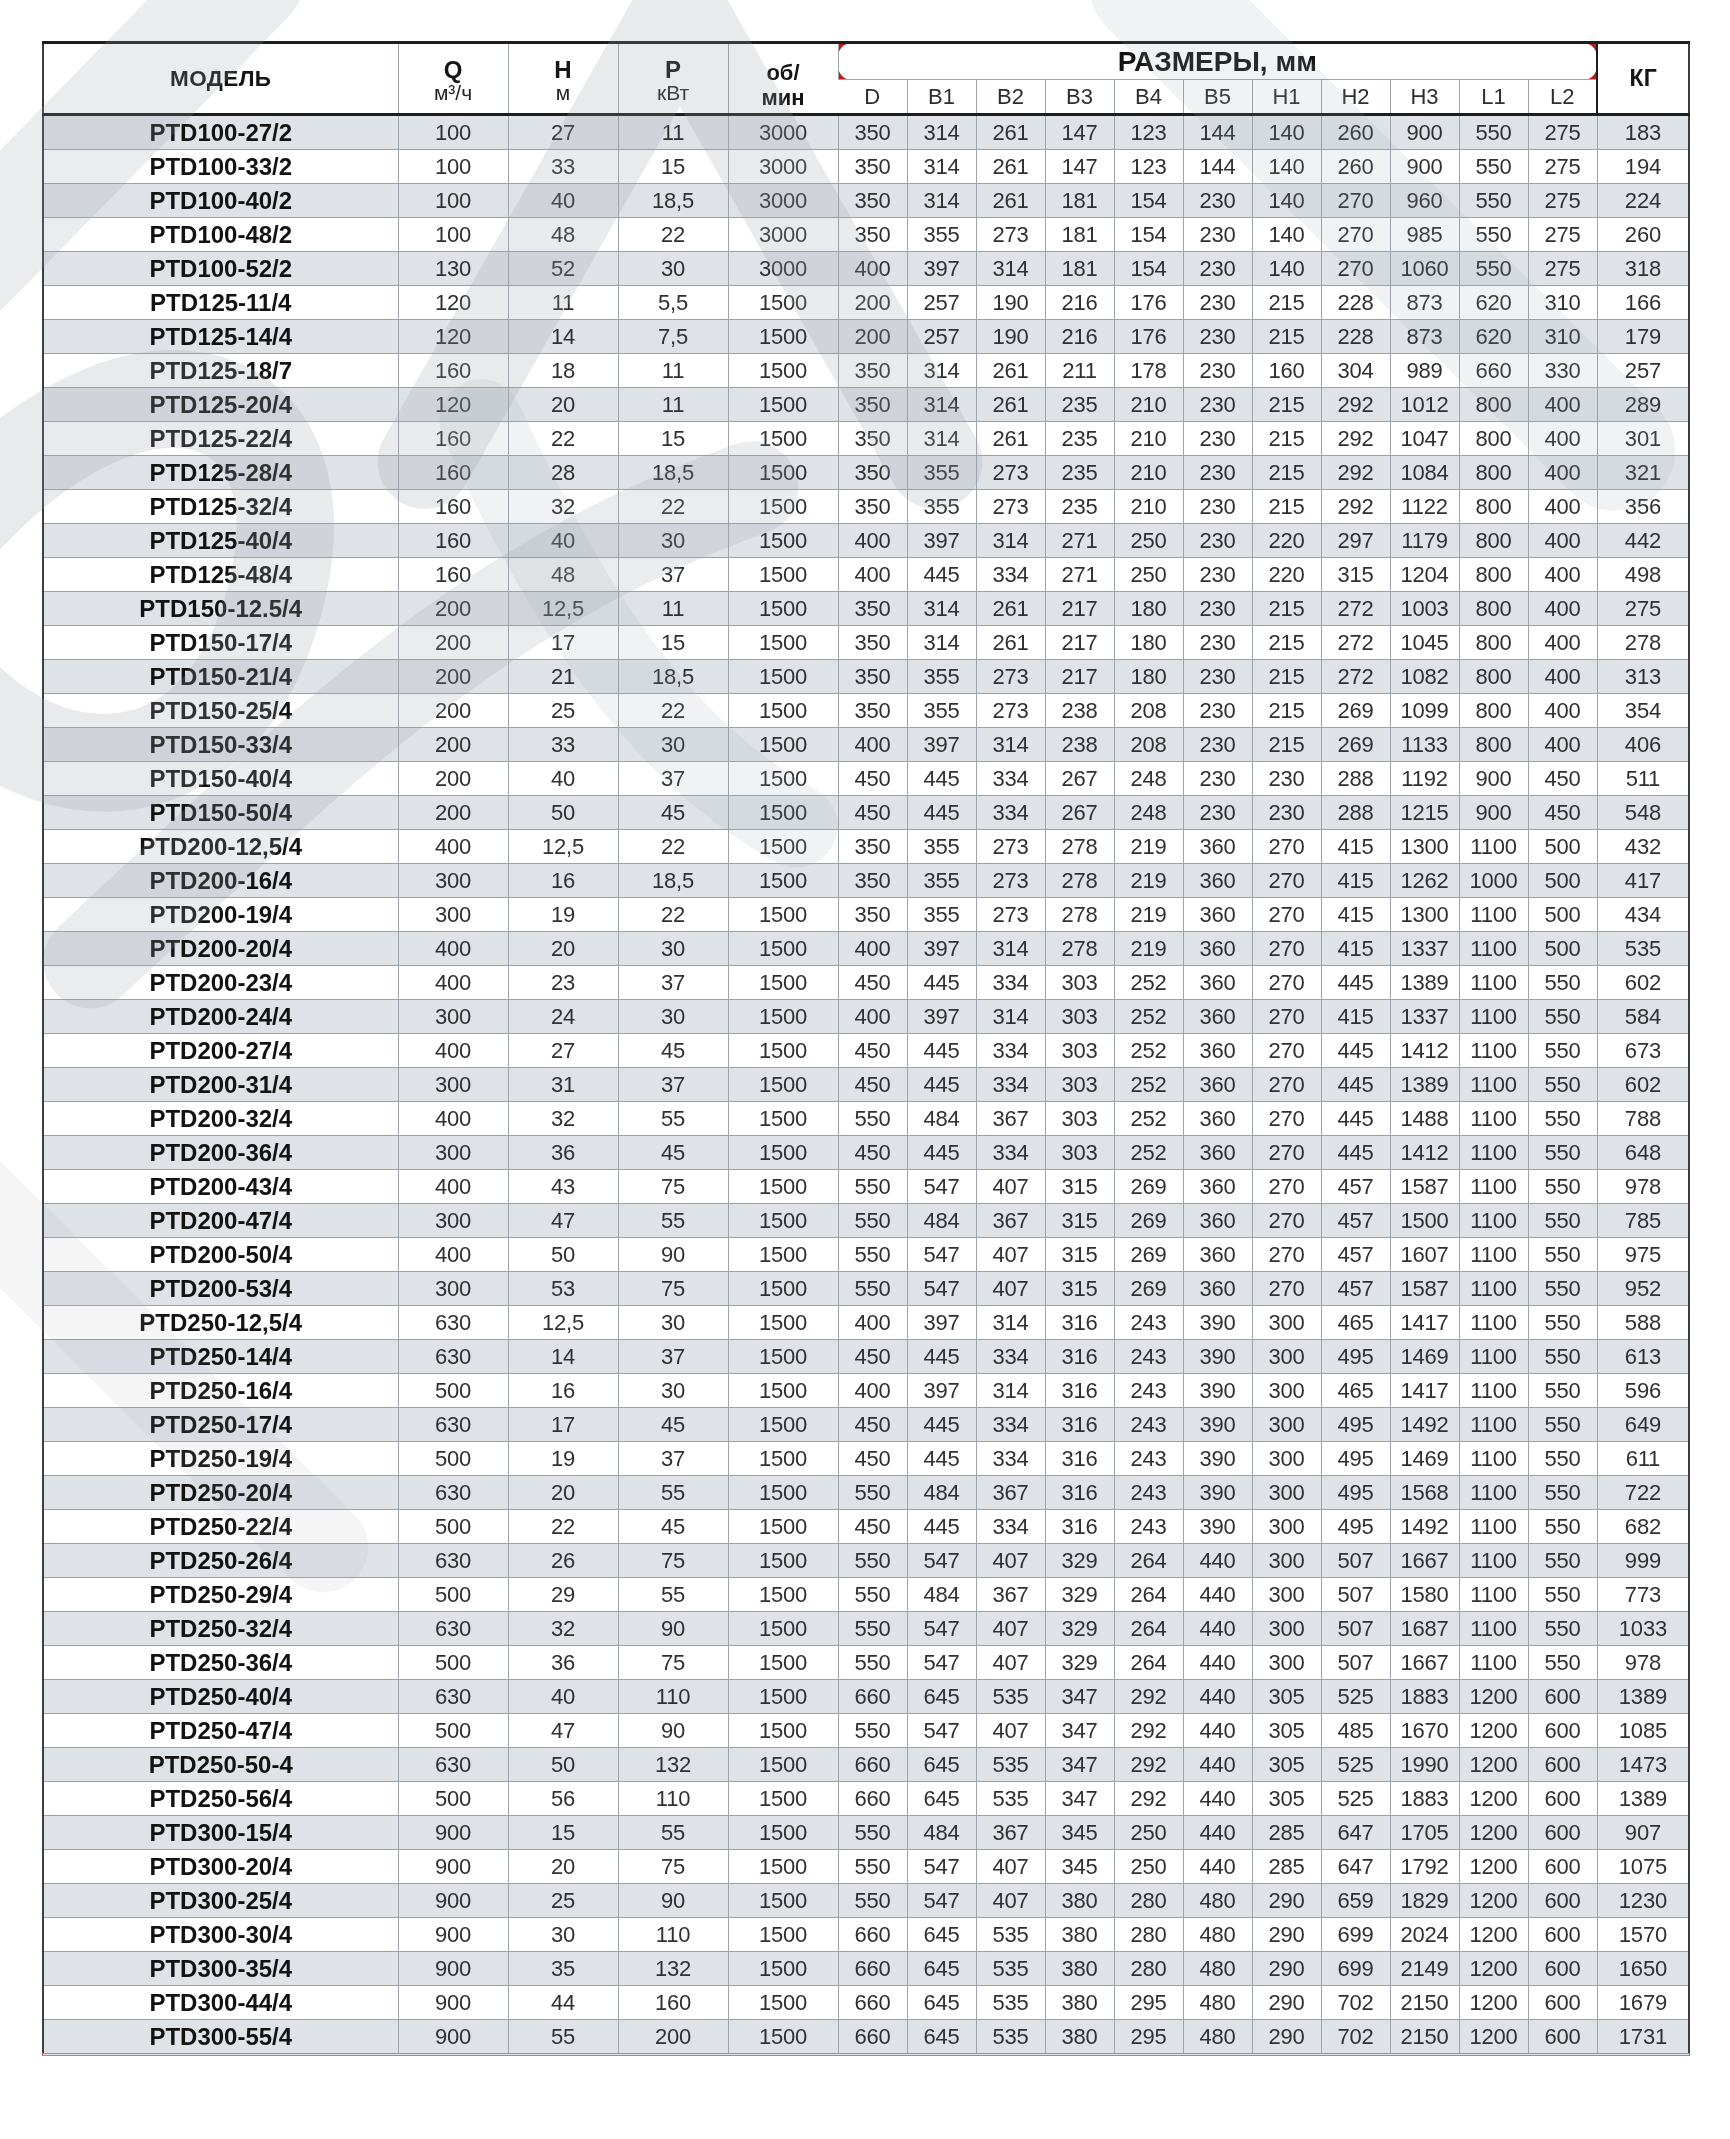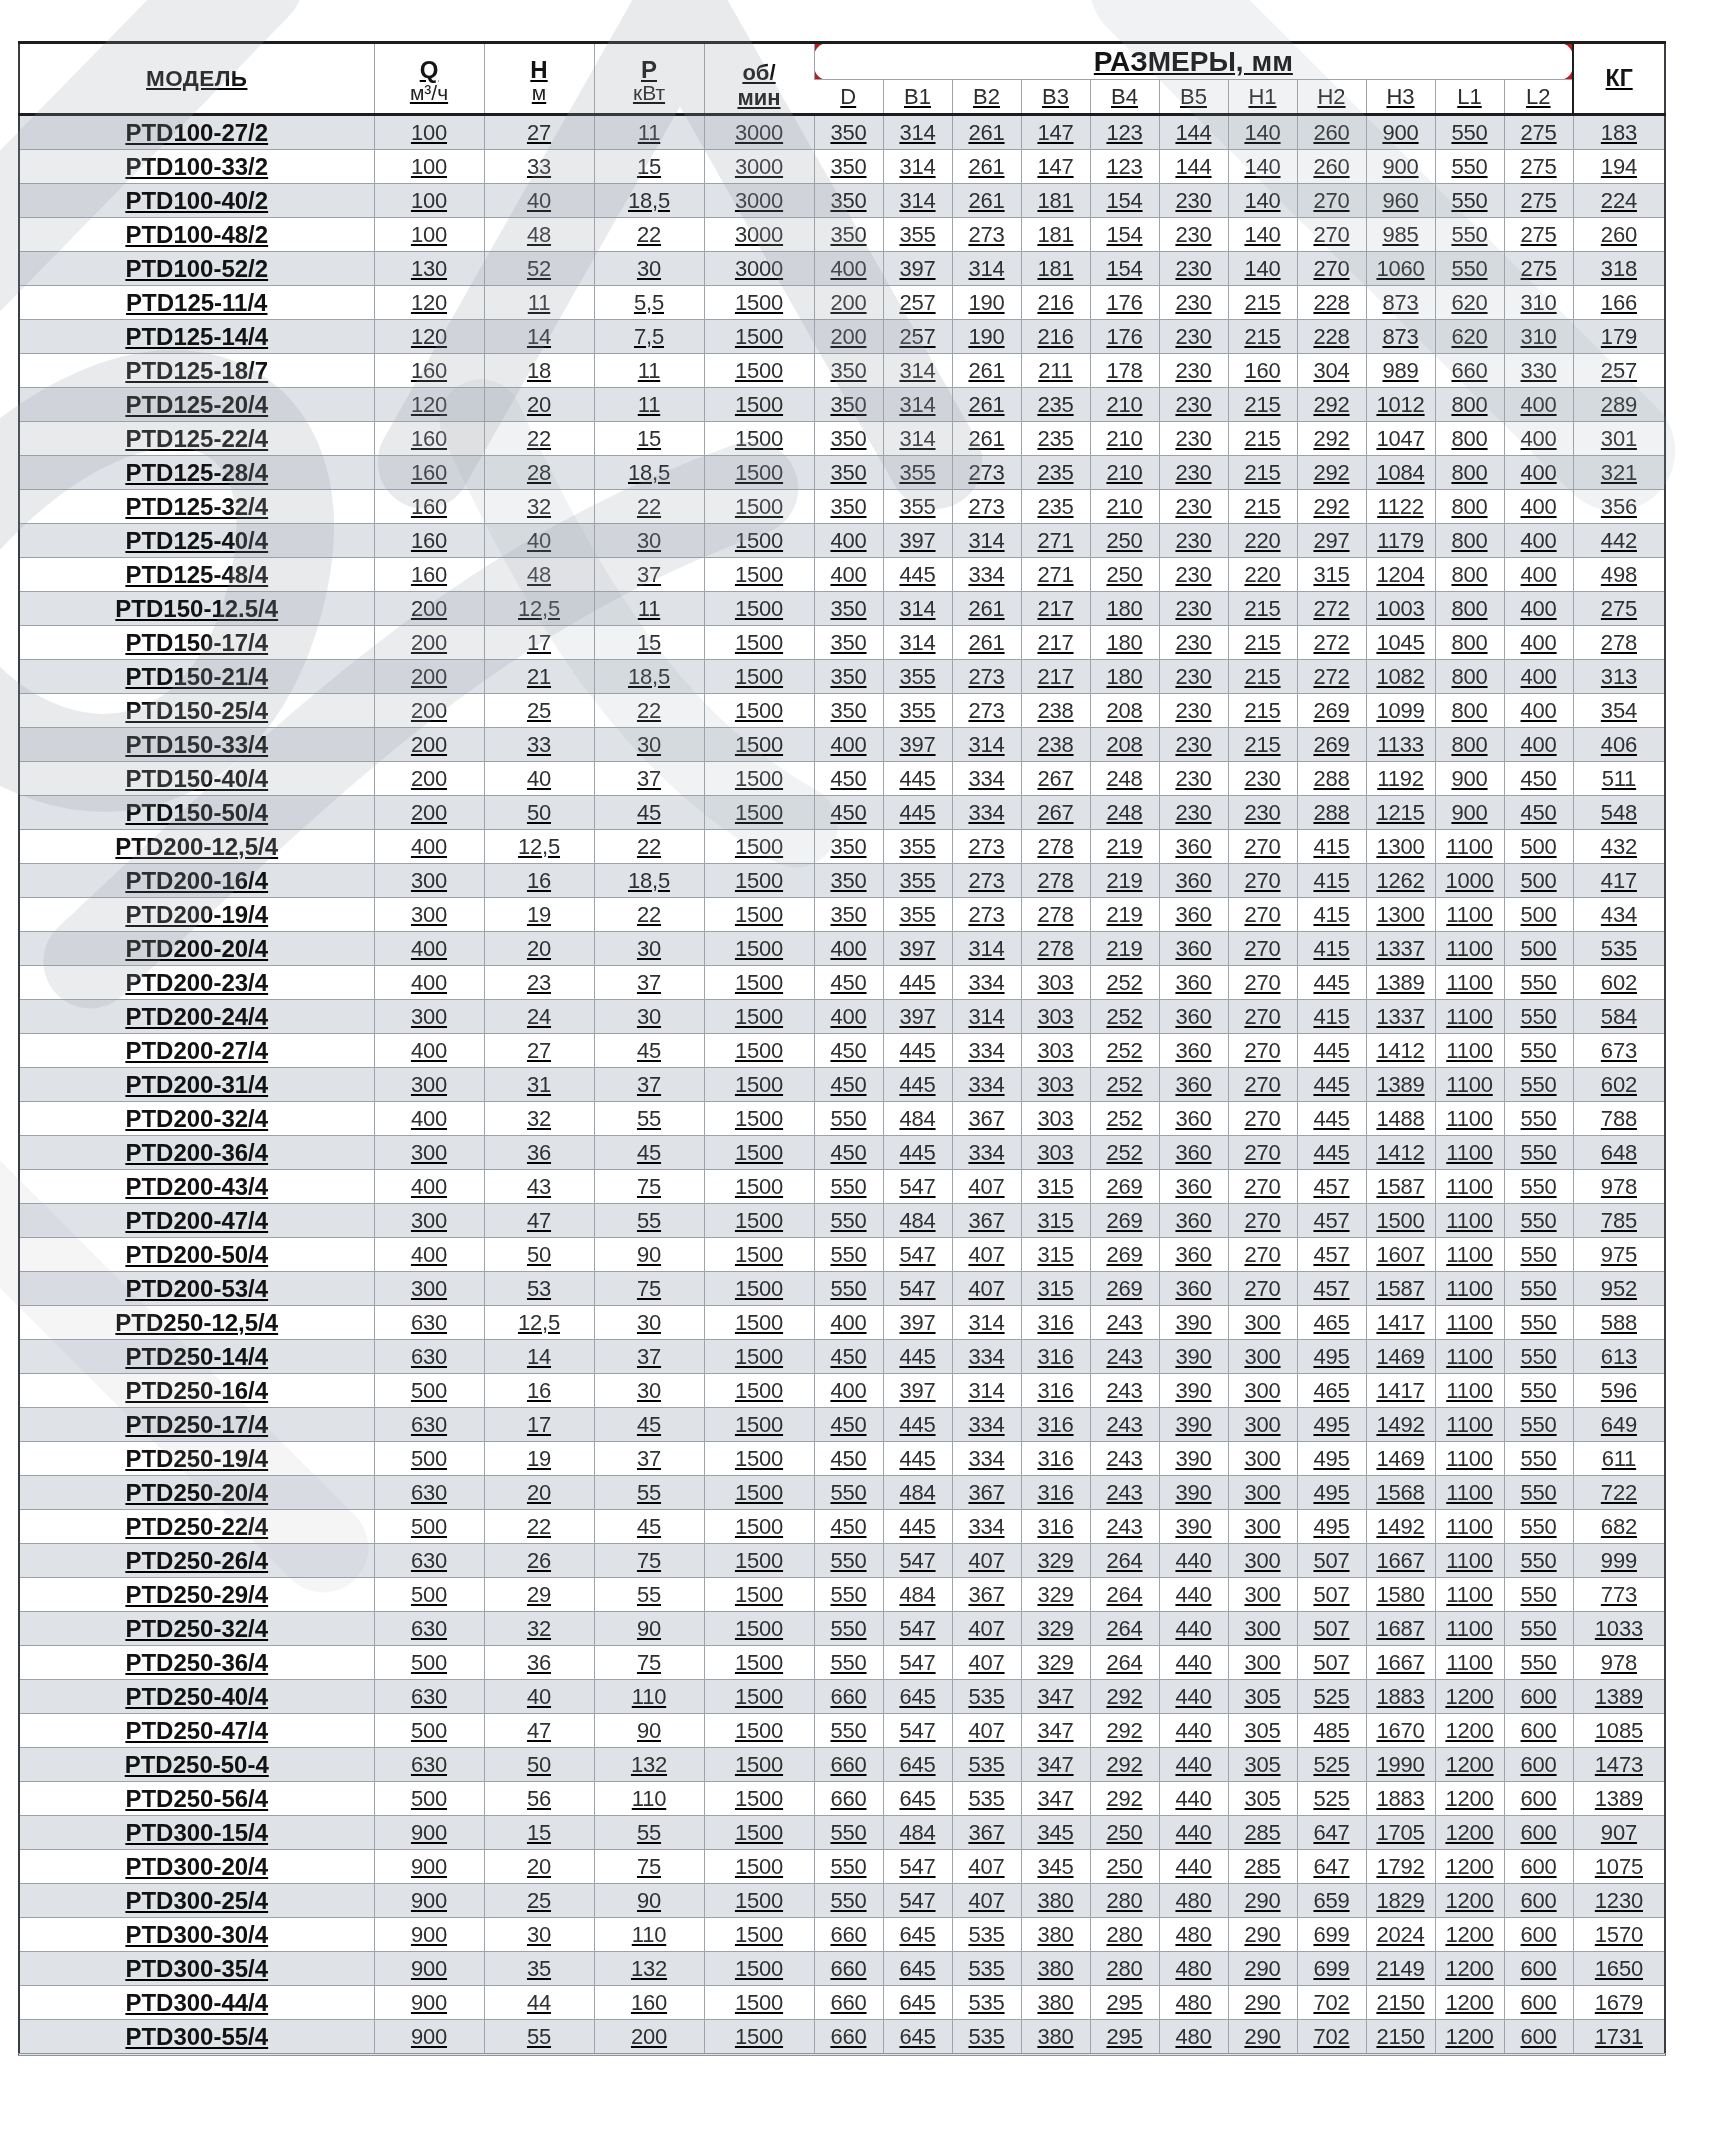--- a/index.html
+++ b/index.html
@@ -14,28 +14,27 @@
   }
   html,body{margin:0;padding:0;}
   body{
     width:1731px;height:2140px;
     background:#ffffff;
     font-family:"Liberation Sans","DejaVu Sans",sans-serif;
     position:relative;overflow:hidden;
   }
   .page{position:absolute;inset:0;}
   table.spec{
-    position:absolute;left:18px;top:41px;width:1646px;
+    position:absolute;left:42px;top:41px;width:1646px;
     border-collapse:collapse;table-layout:fixed;
     border-top:3.8px solid var(--dark);
     border-left:2.3px solid var(--side);
     border-right:2.3px solid var(--side);
     border-bottom:3.8px double #8d949b;
     background:#b91c1c;
-    text-decoration:underline;
   }
   thead th{
     background:#fff;font-weight:bold;color:#141414;
     border-left:1.5px solid var(--vline);
     padding:0;vertical-align:middle;text-align:center;
   }
   thead tr.hrow1 th{height:35px;}
   thead tr.hrow2 th{height:33px;}
   thead th:first-child{border-left:none;}
   th.model-h{font-size:22.5px;letter-spacing:0.4px;}

